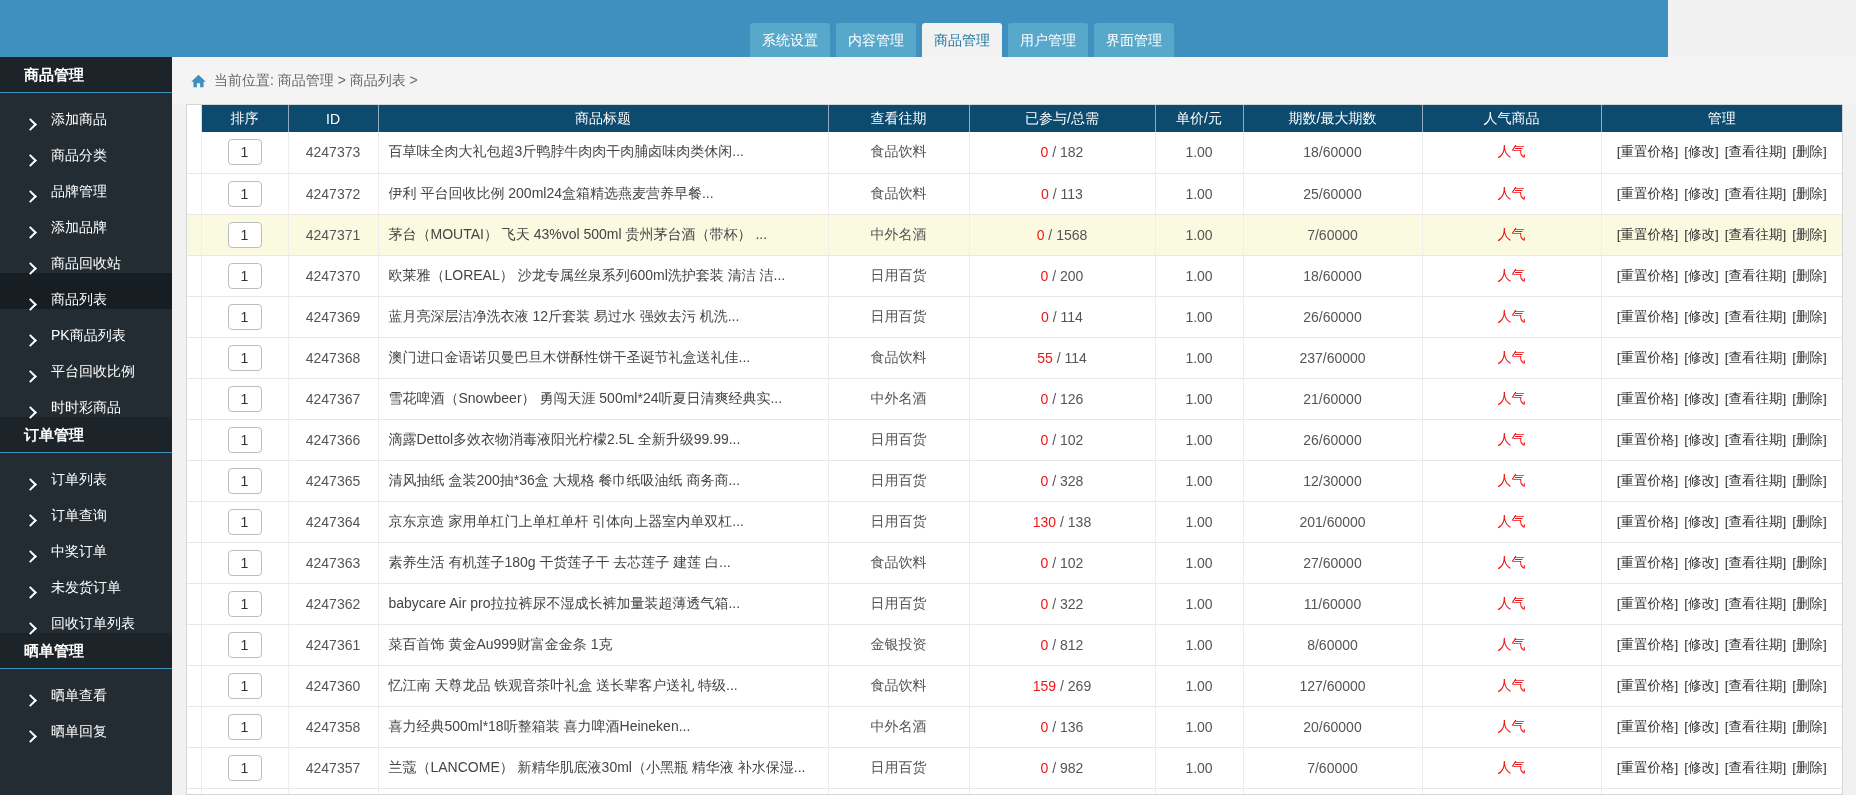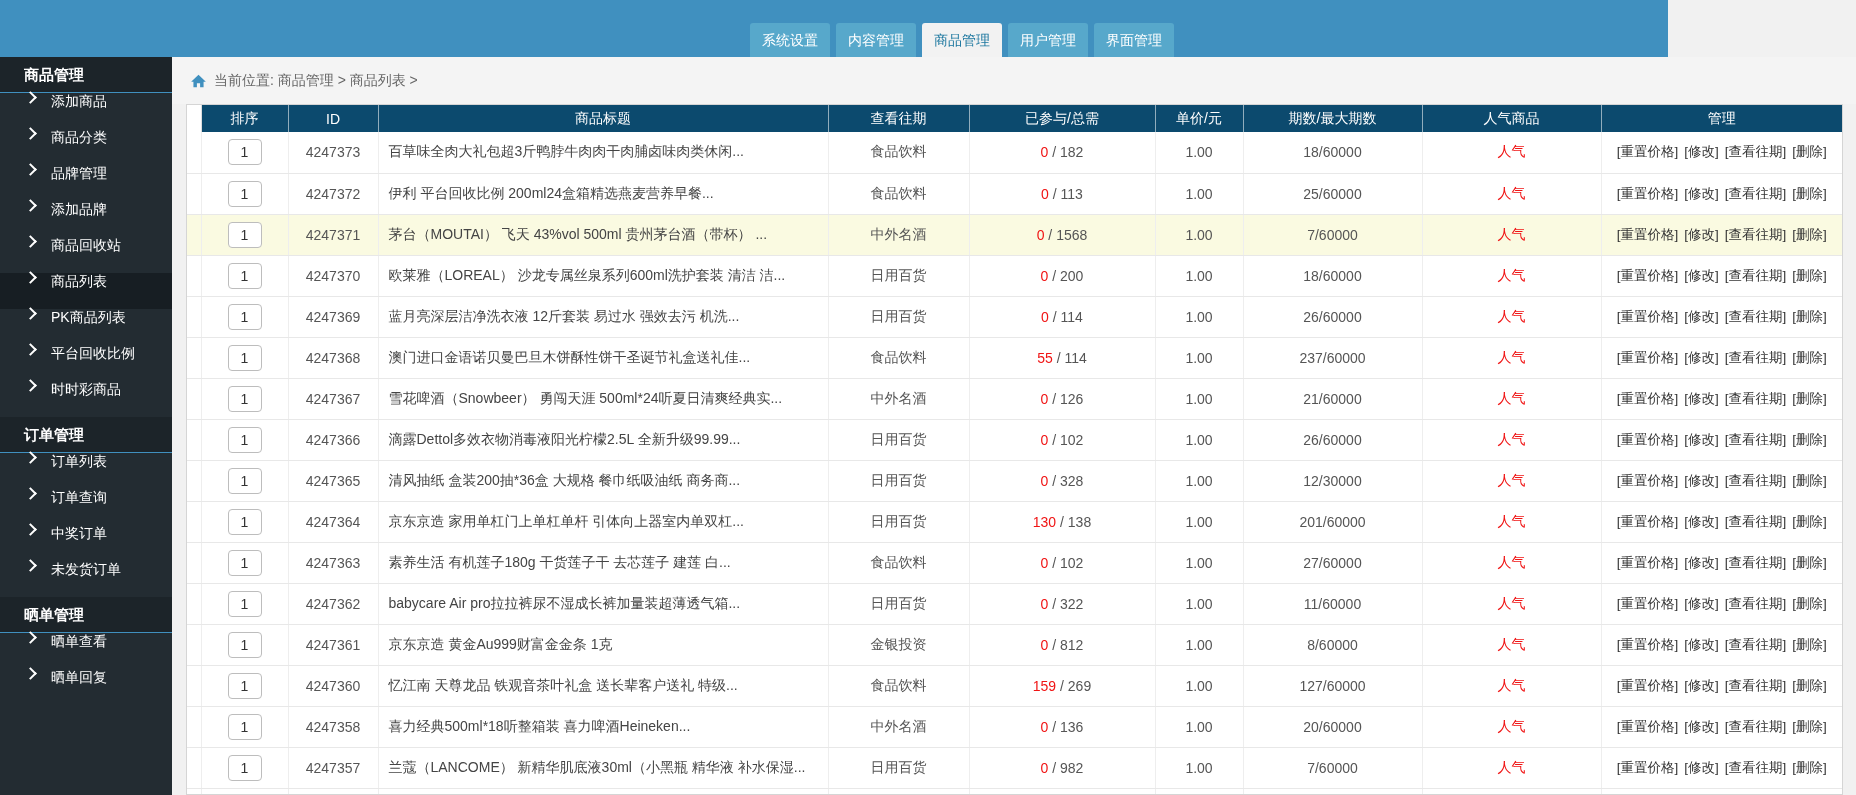--- a/index.html
+++ b/index.html
@@ -25,21 +25,21 @@
   .sidebar{
     position:absolute;top:57px;left:0;width:172px;height:738px;
     background:#232c32;color:#fff;
   }
   .side-header{
     height:36px;line-height:36px;padding-left:24px;font-size:15px;font-weight:bold;
     background:#1c2429;border-bottom:1px solid var(--accent,#4090bf);
     box-sizing:border-box;color:#fff;
   }
   .side-item{
-    height:36px;display:flex;align-items:flex-start;padding-left:26px;cursor:pointer;
+    height:36px;display:flex;align-items:flex-end;padding-left:26px;cursor:pointer;
     font-size:14px;color:#fff;box-sizing:border-box;
   }
   .side-item.active{background:#171e23;}
   .chev{
     width:7px;height:7px;border-top:2px solid #fff;border-right:2px solid #fff;
     transform:rotate(45deg);margin-right:16px;flex:0 0 auto;
   }
   .side-label{white-space:nowrap;}
   
   .content{position:absolute;top:57px;left:172px;width:1684px;height:738px;background:#f1f1f1;}
@@ -136,20 +136,24 @@
       <span class="chev"></span>
       <span class="side-label">订单查询</span>
     </div>
     <div class="side-item">
       <span class="chev"></span>
       <span class="side-label">中奖订单</span>
     </div>
     <div class="side-item">
       <span class="chev"></span>
       <span class="side-label">未发货订单</span>
+    </div>
+    <div class="side-item">
+      <span class="chev"></span>
+      <span class="side-label">回收订单列表</span>
     </div>
     <div class="side-header">晒单管理</div>
     <div class="side-item">
       <span class="chev"></span>
       <span class="side-label">晒单查看</span>
     </div>
     <div class="side-item">
       <span class="chev"></span>
       <span class="side-label">晒单回复</span>
     </div>
@@ -334,21 +338,21 @@
             <td><span class="red">0</span><span class="sep"> / </span><span class="total">322</span></td>
             <td>1.00</td>
             <td>11/60000</td>
             <td><span class="red">人气</span></td>
             <td><a class="mng">[重置价格]</a><a class="mng">[修改]</a><a class="mng">[查看往期]</a><a class="mng">[删除]</a></td>
           </tr>
           <tr>
             <td></td>
             <td><input class="sort-input" type="text" value="1" style=""></td>
             <td>4247361</td>
-            <td class="title-cell">京东京造 黄金Au999财富金金条 1克</td>
+            <td class="title-cell">菜百首饰 黄金Au999财富金金条 1克</td>
             <td>金银投资</td>
             <td><span class="red">0</span><span class="sep"> / </span><span class="total">812</span></td>
             <td>1.00</td>
             <td>8/60000</td>
             <td><span class="red">人气</span></td>
             <td><a class="mng">[重置价格]</a><a class="mng">[修改]</a><a class="mng">[查看往期]</a><a class="mng">[删除]</a></td>
           </tr>
           <tr>
             <td></td>
             <td><input class="sort-input" type="text" value="1" style=""></td>

